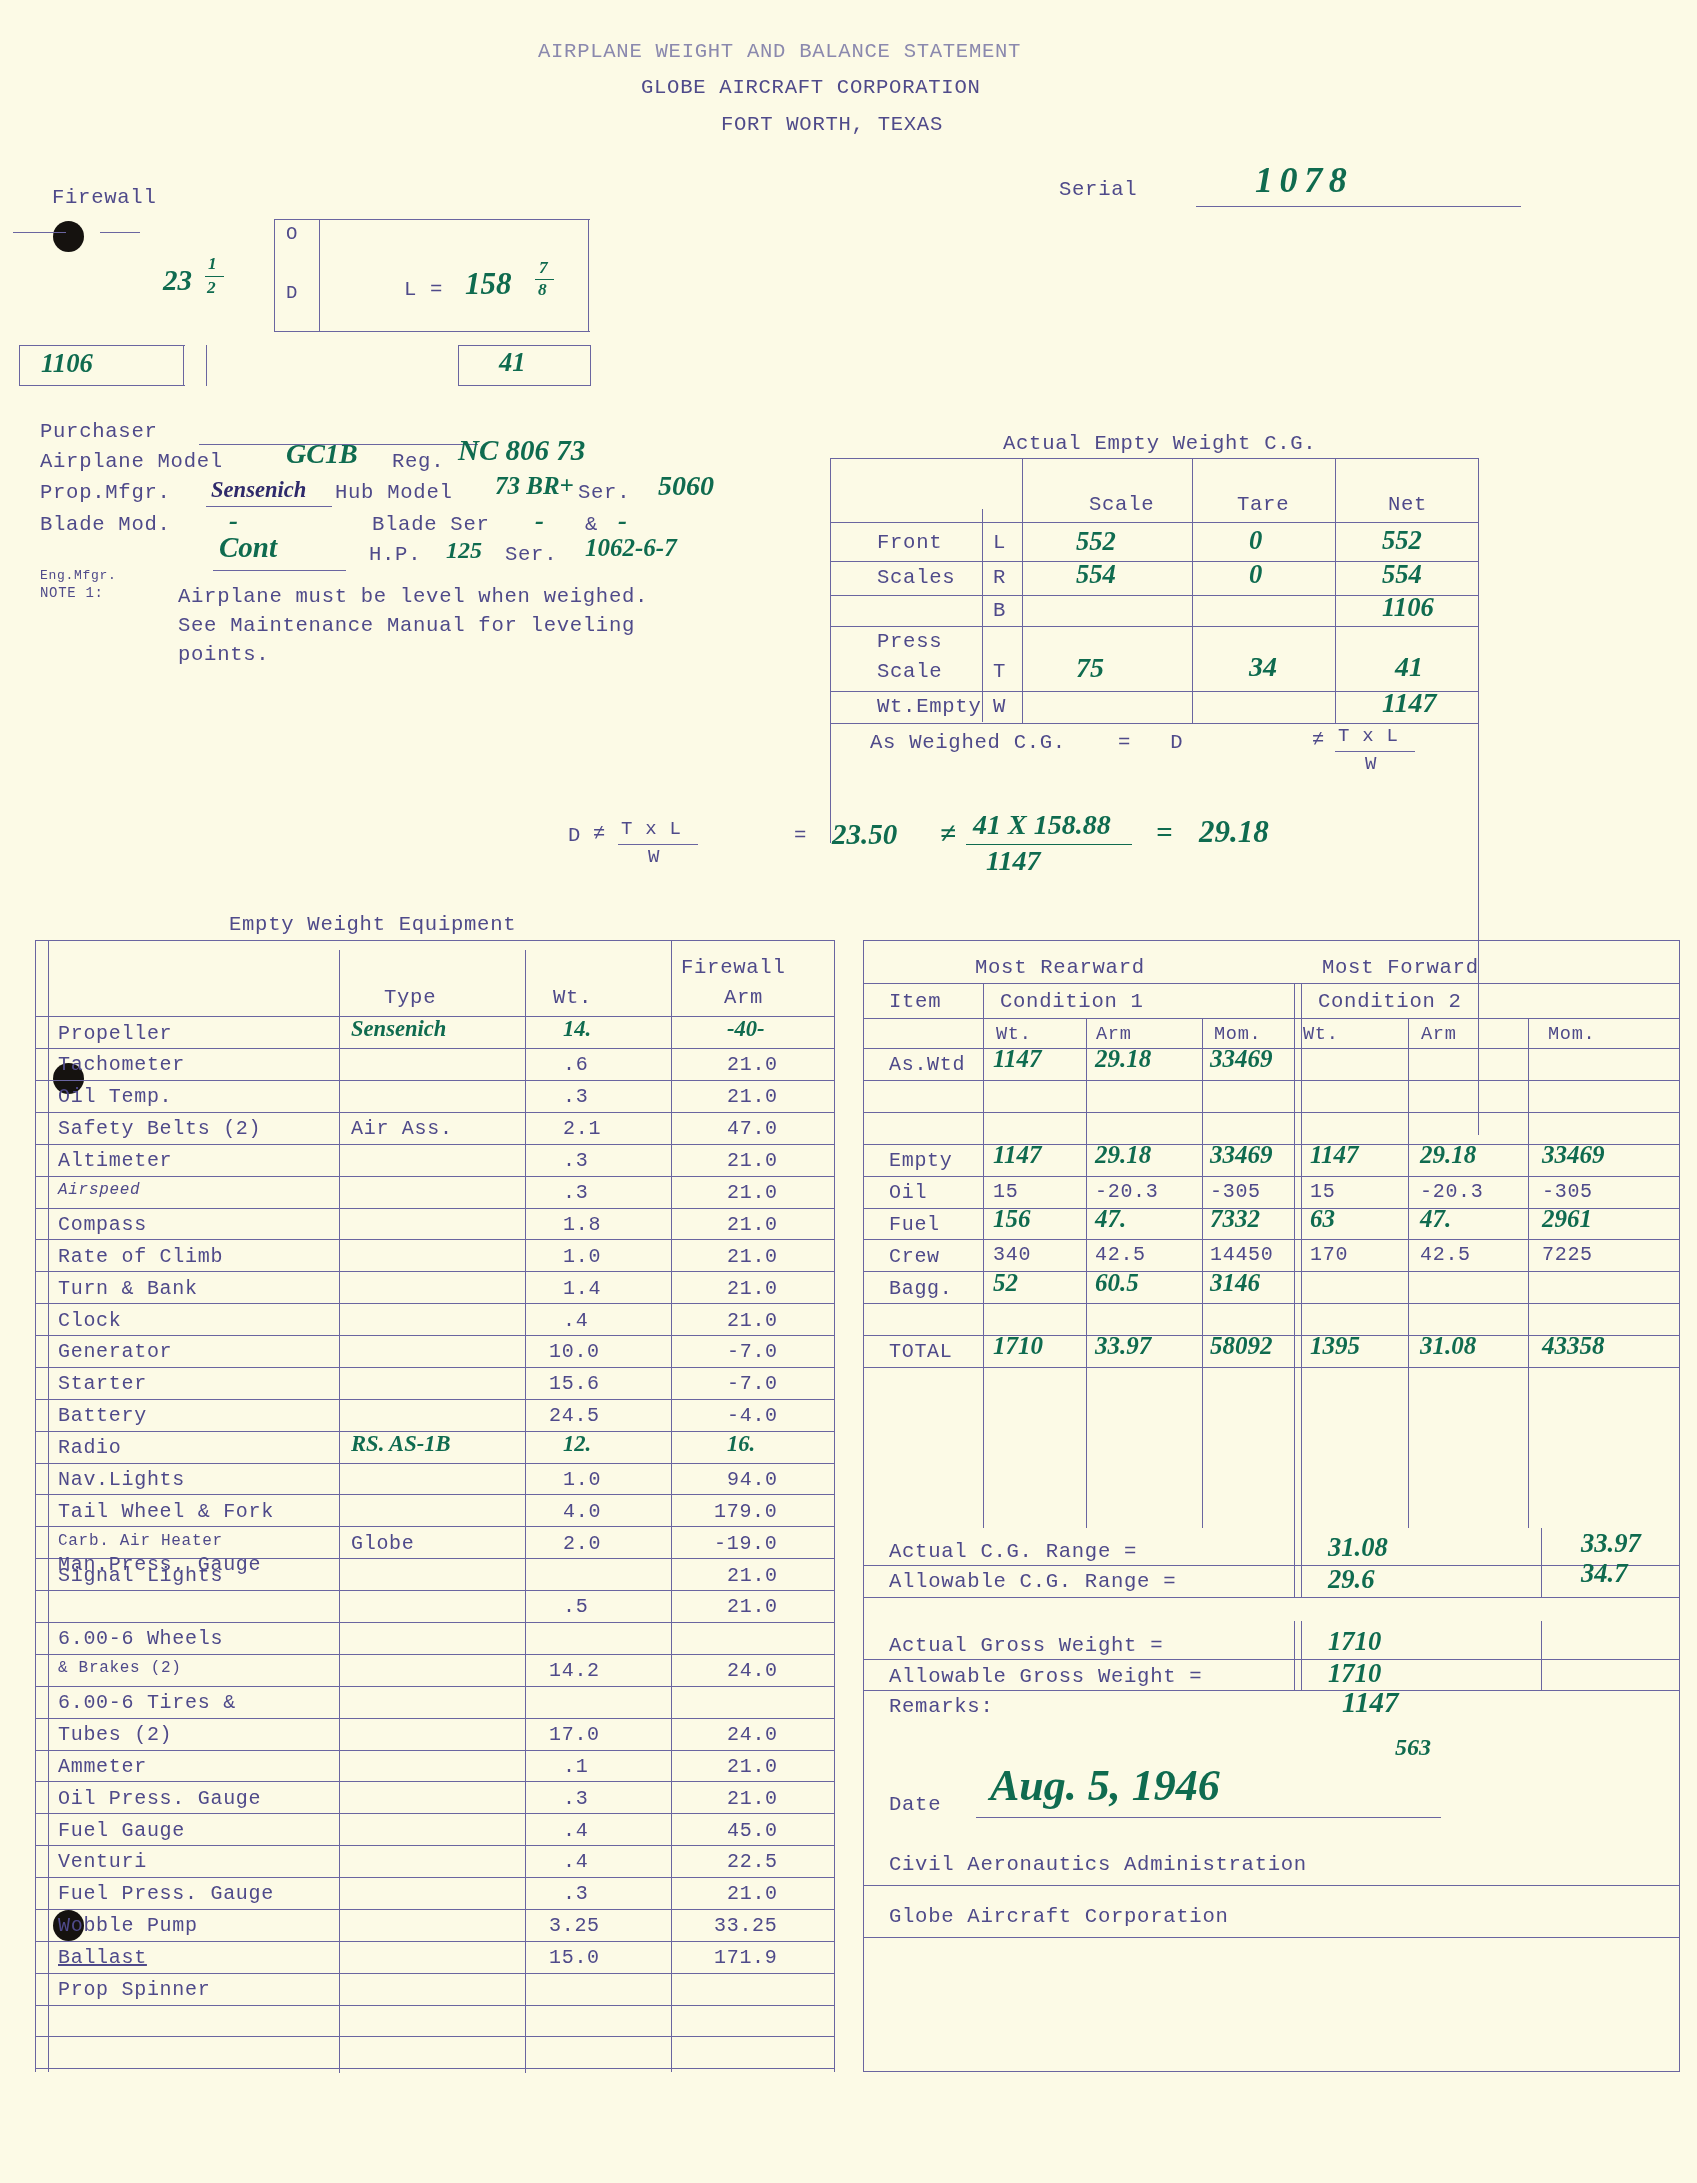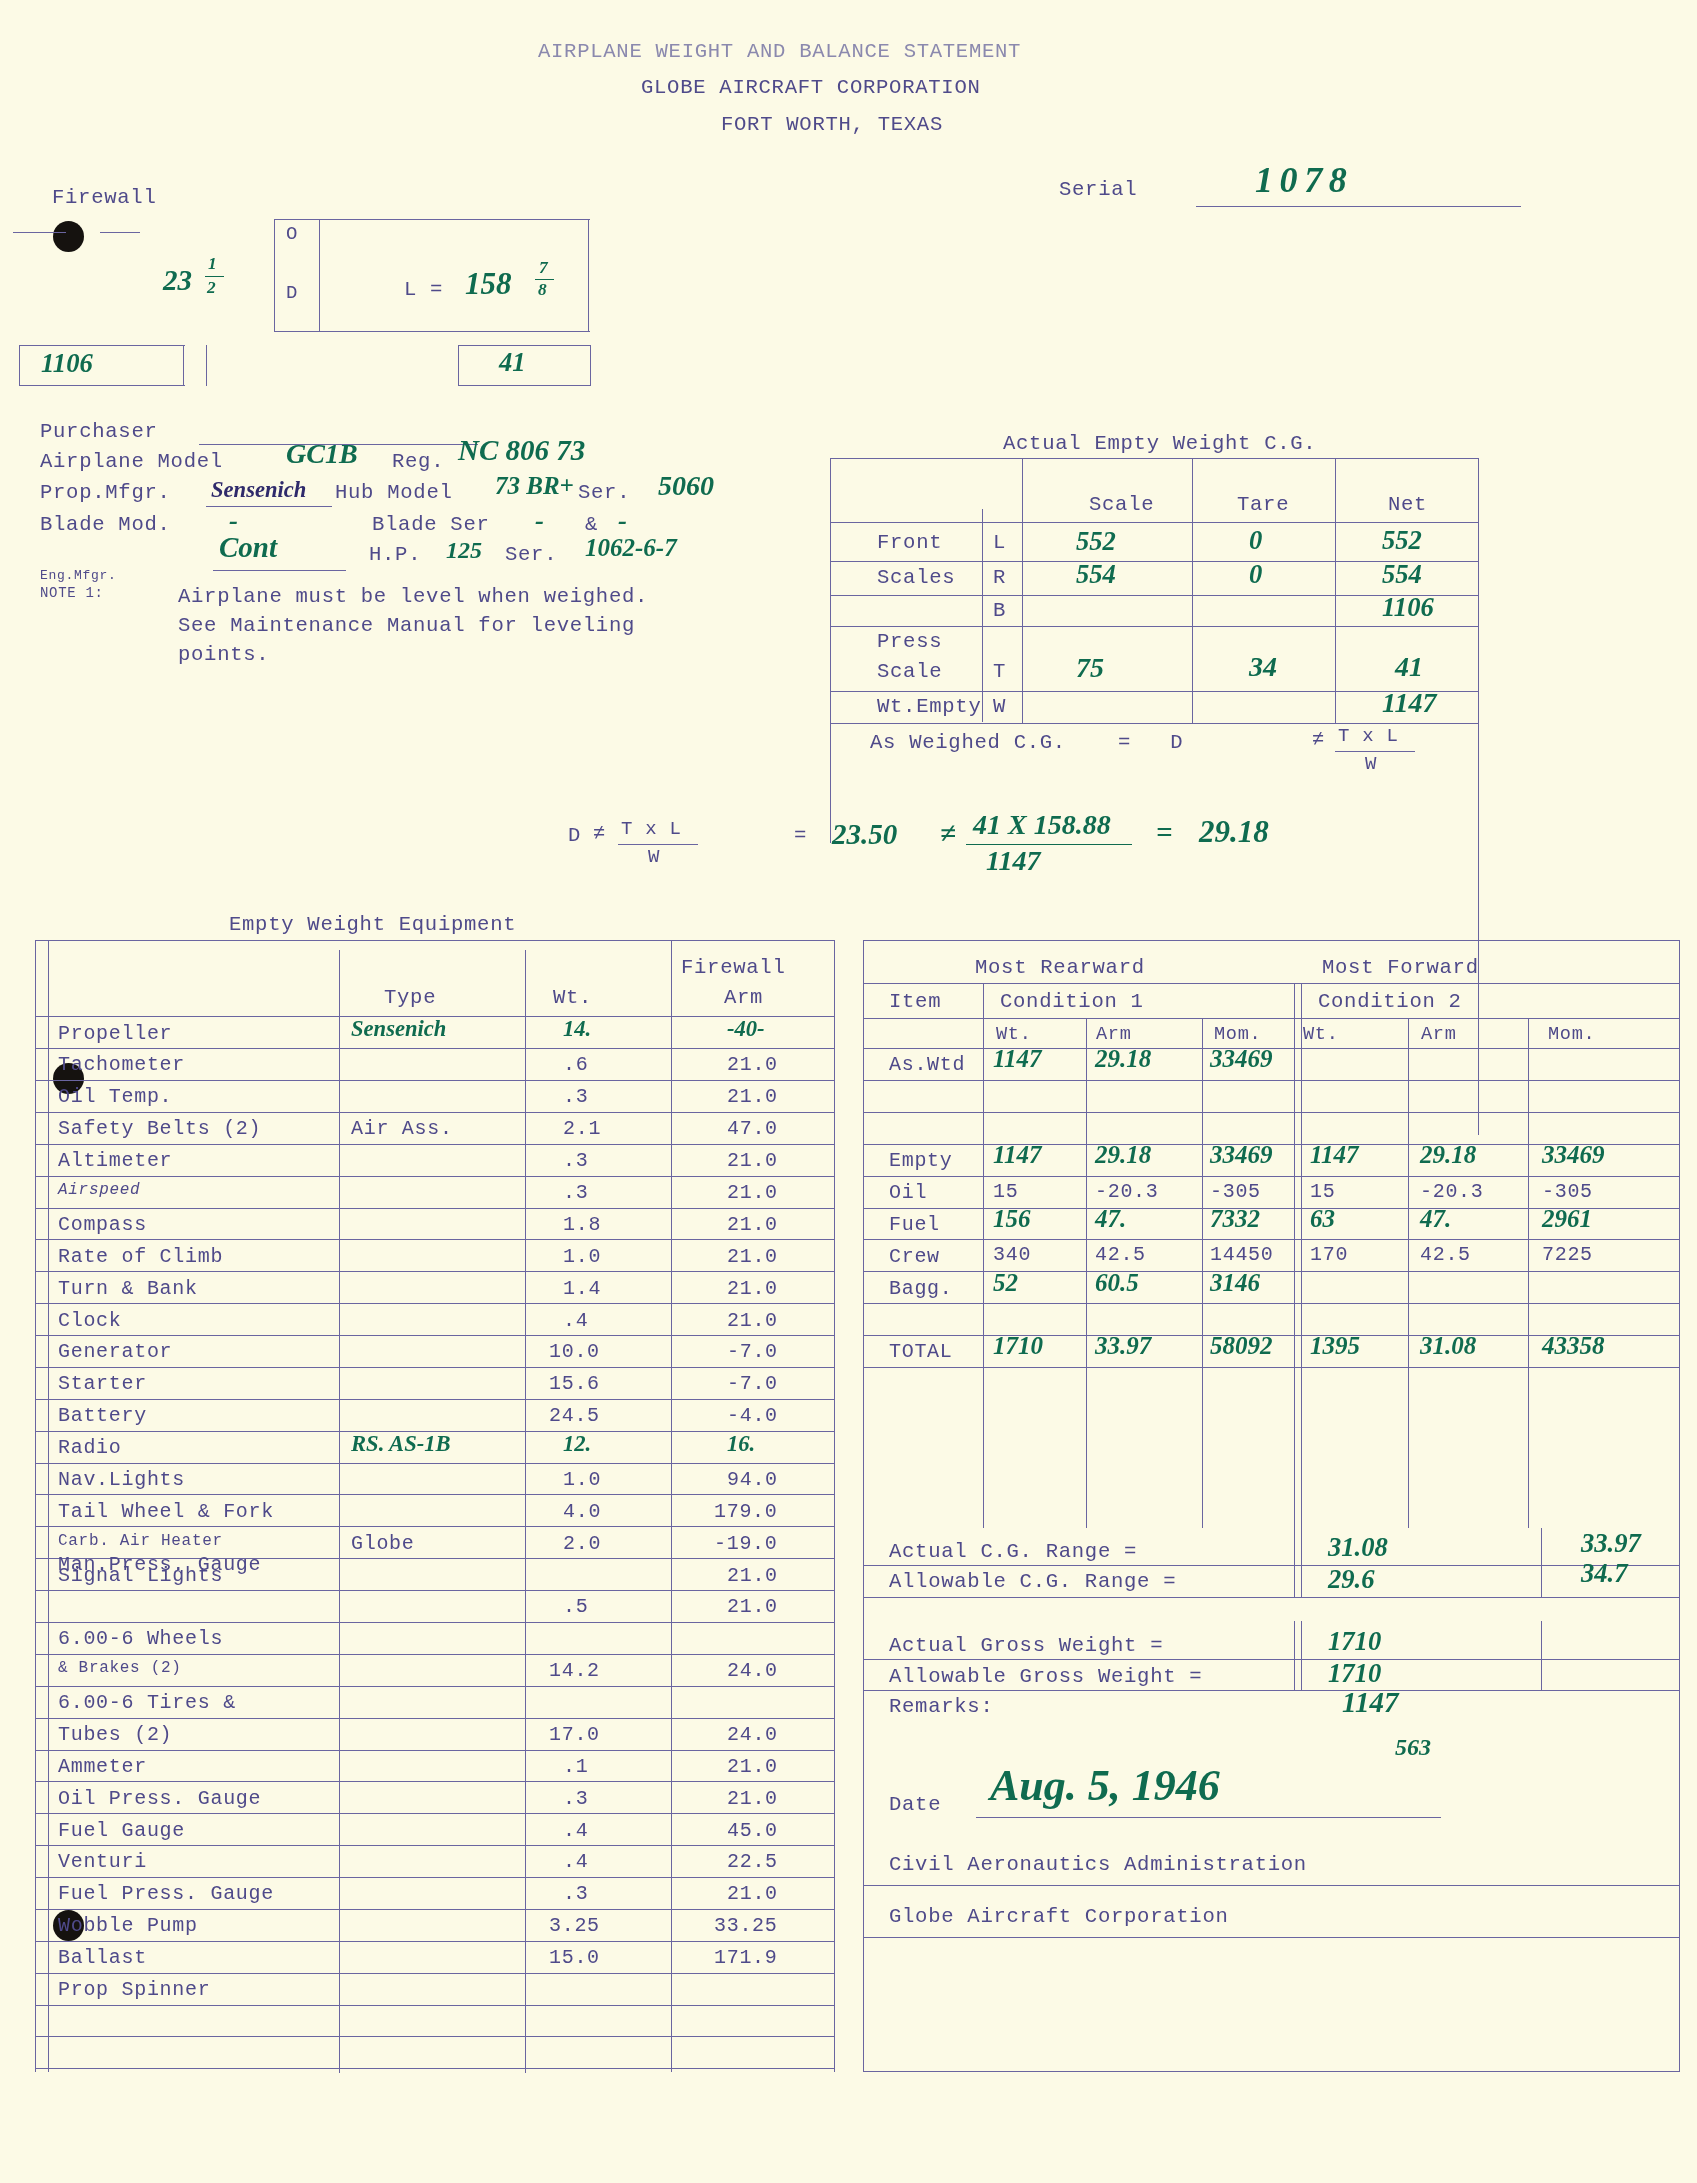--- a/index.html
+++ b/index.html
@@ -306,21 +306,21 @@
       <div class="t print" style="left:727px;top:1850px;font-size:20px;">22.5</div>
       <div class="ln hline" style="left:35px;top:1877px;width:800px;"></div>
       <div class="t print" style="left:58px;top:1882px;font-size:20px;">Fuel Press. Gauge</div>
       <div class="t print" style="left:563px;top:1882px;font-size:20px;">.3</div>
       <div class="t print" style="left:727px;top:1882px;font-size:20px;">21.0</div>
       <div class="ln hline" style="left:35px;top:1909px;width:800px;"></div>
       <div class="t print" style="left:58px;top:1914px;font-size:20px;">Wobble Pump</div>
       <div class="t print" style="left:549px;top:1914px;font-size:20px;">3.25</div>
       <div class="t print" style="left:714px;top:1914px;font-size:20px;">33.25</div>
       <div class="ln hline" style="left:35px;top:1941px;width:800px;"></div>
-      <div class="t print" style="left:58px;top:1946px;font-size:20px;">Ballast</div>
+      <div class="t print" style="left:58px;top:1946px;font-size:20px;text-decoration:underline;">Ballast</div>
       <div class="t print" style="left:549px;top:1946px;font-size:20px;">15.0</div>
       <div class="t print" style="left:714px;top:1946px;font-size:20px;">171.9</div>
       <div class="ln hline" style="left:35px;top:1973px;width:800px;"></div>
       <div class="t print" style="left:58px;top:1978px;font-size:20px;">Prop Spinner</div>
       <div class="ln hline" style="left:35px;top:2005px;width:800px;"></div>
       <div class="t print" style="left:58px;top:2010px;font-size:20px;"></div>
       <div class="ln hline" style="left:35px;top:2036px;width:800px;"></div>
       <div class="t print" style="left:58px;top:2042px;font-size:20px;"></div>
       <div class="ln hline" style="left:35px;top:2068px;width:800px;"></div>
     </div>

